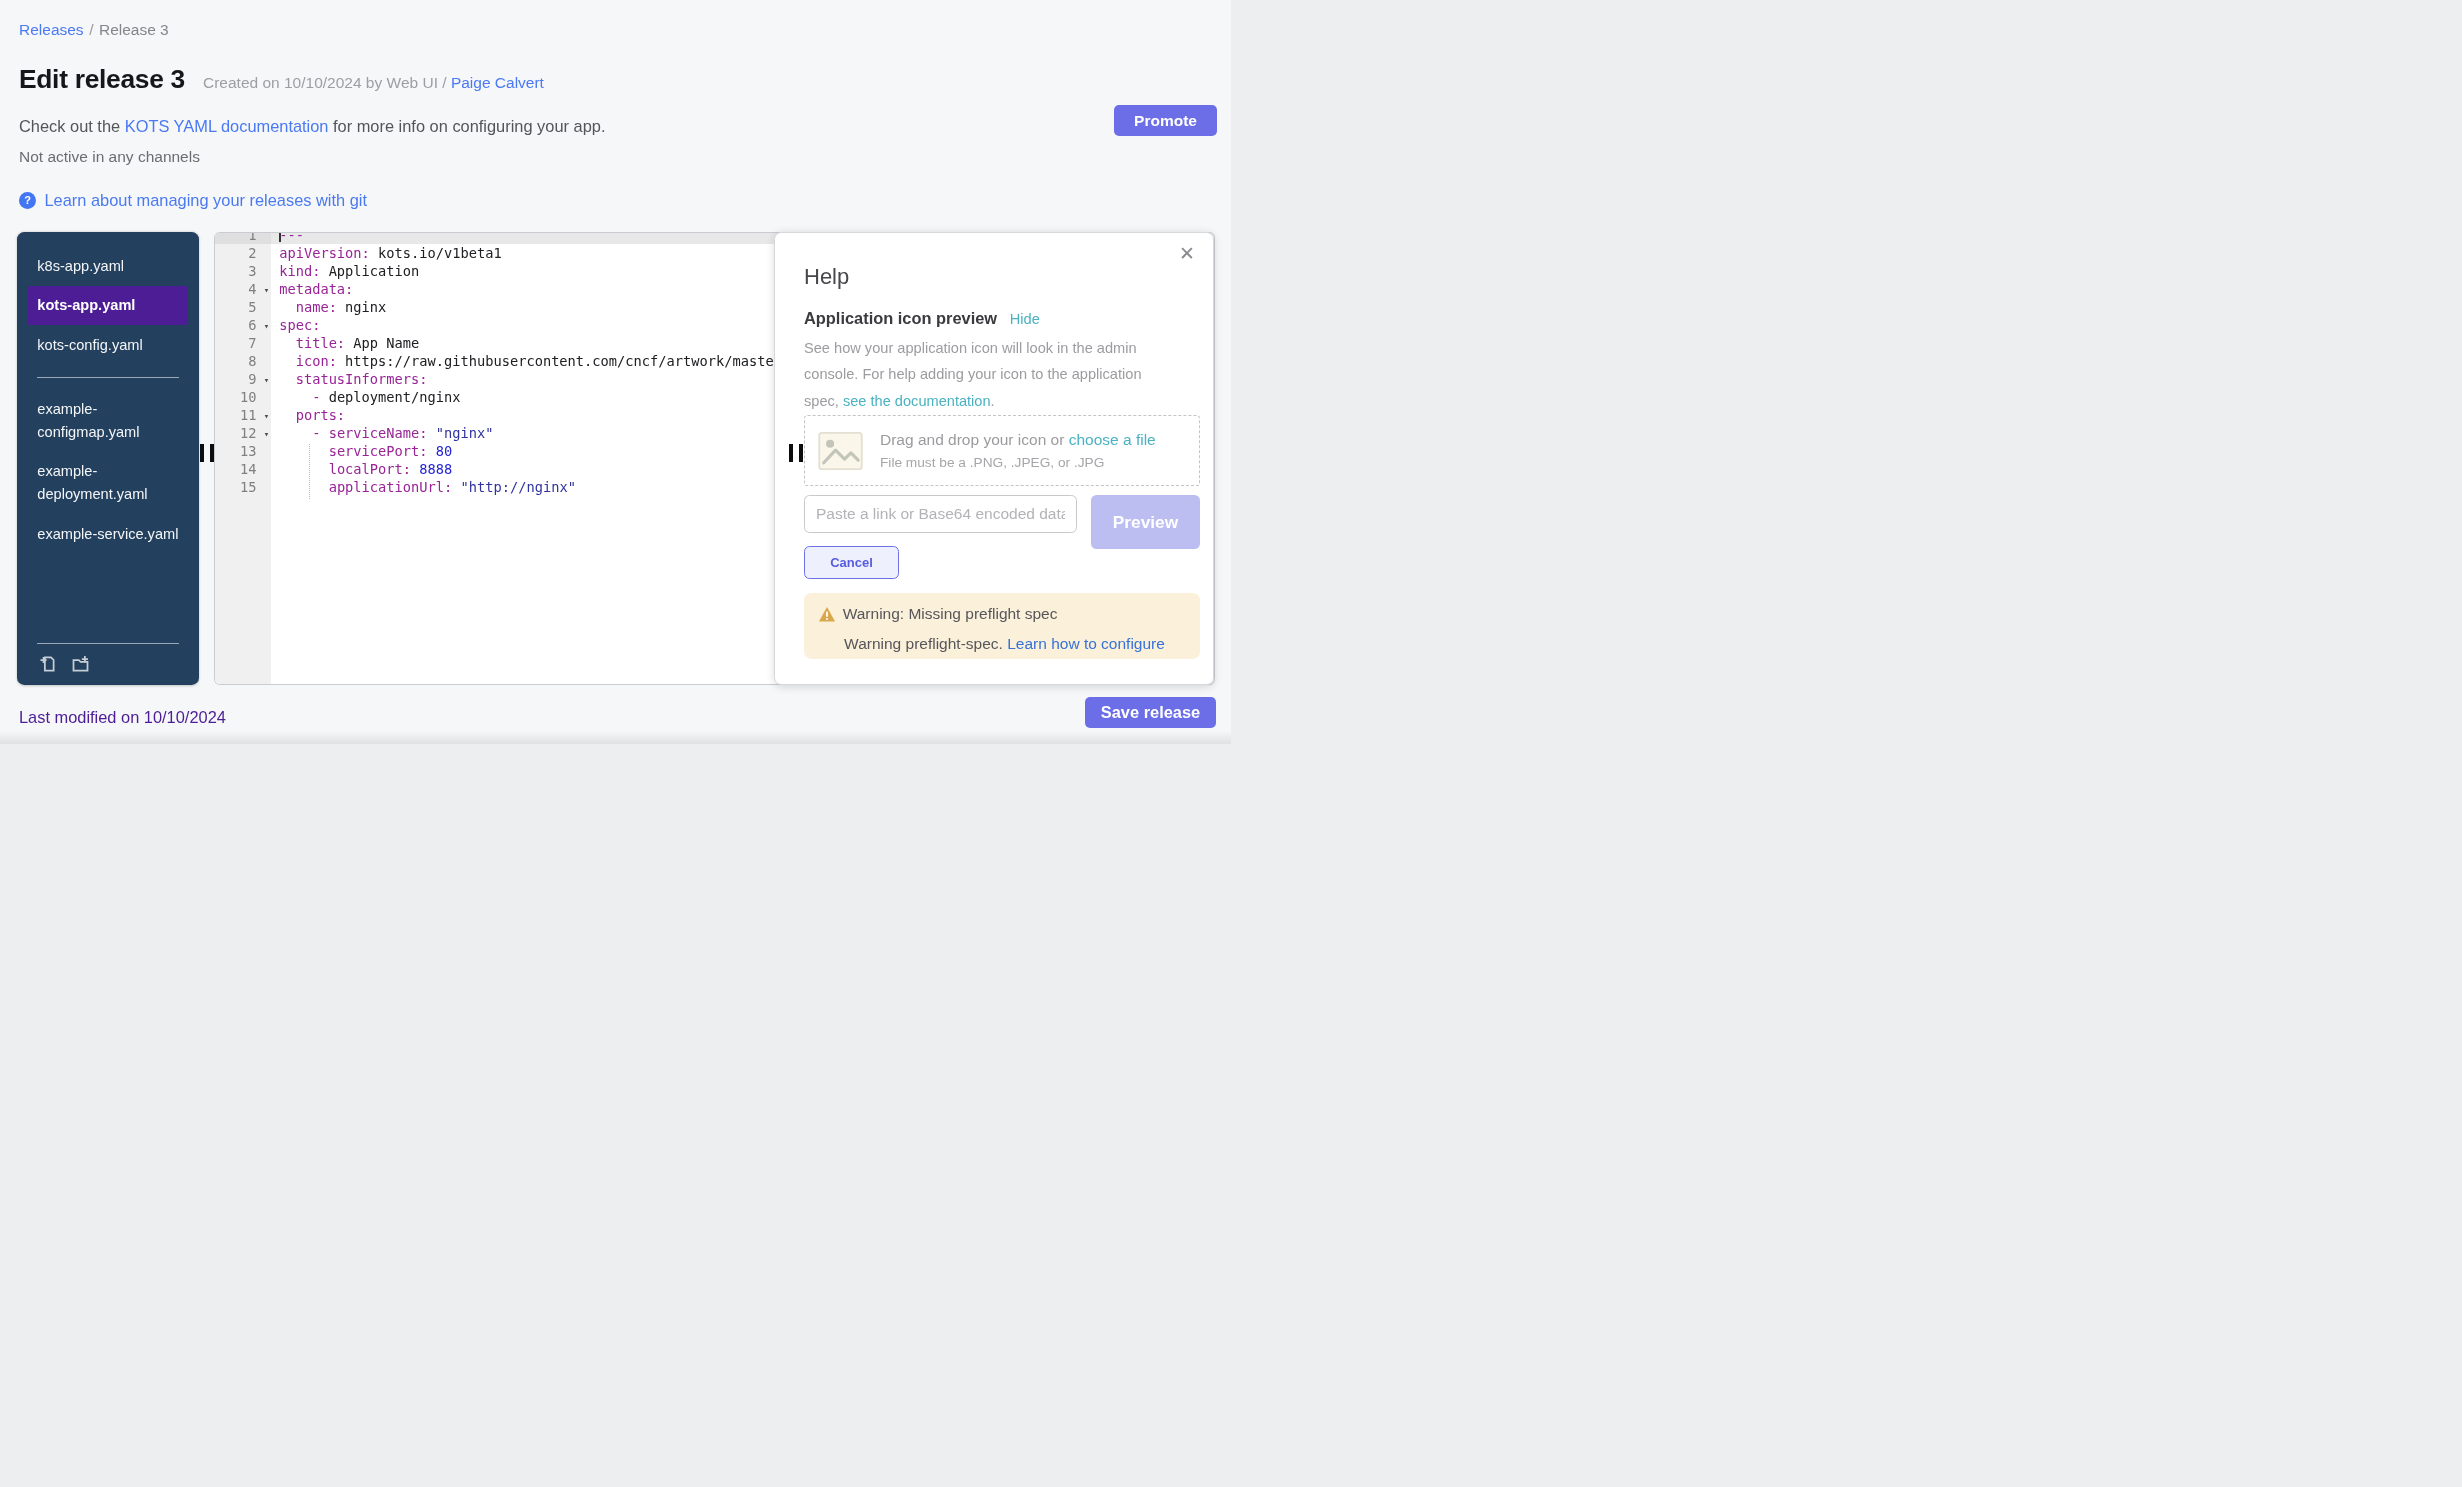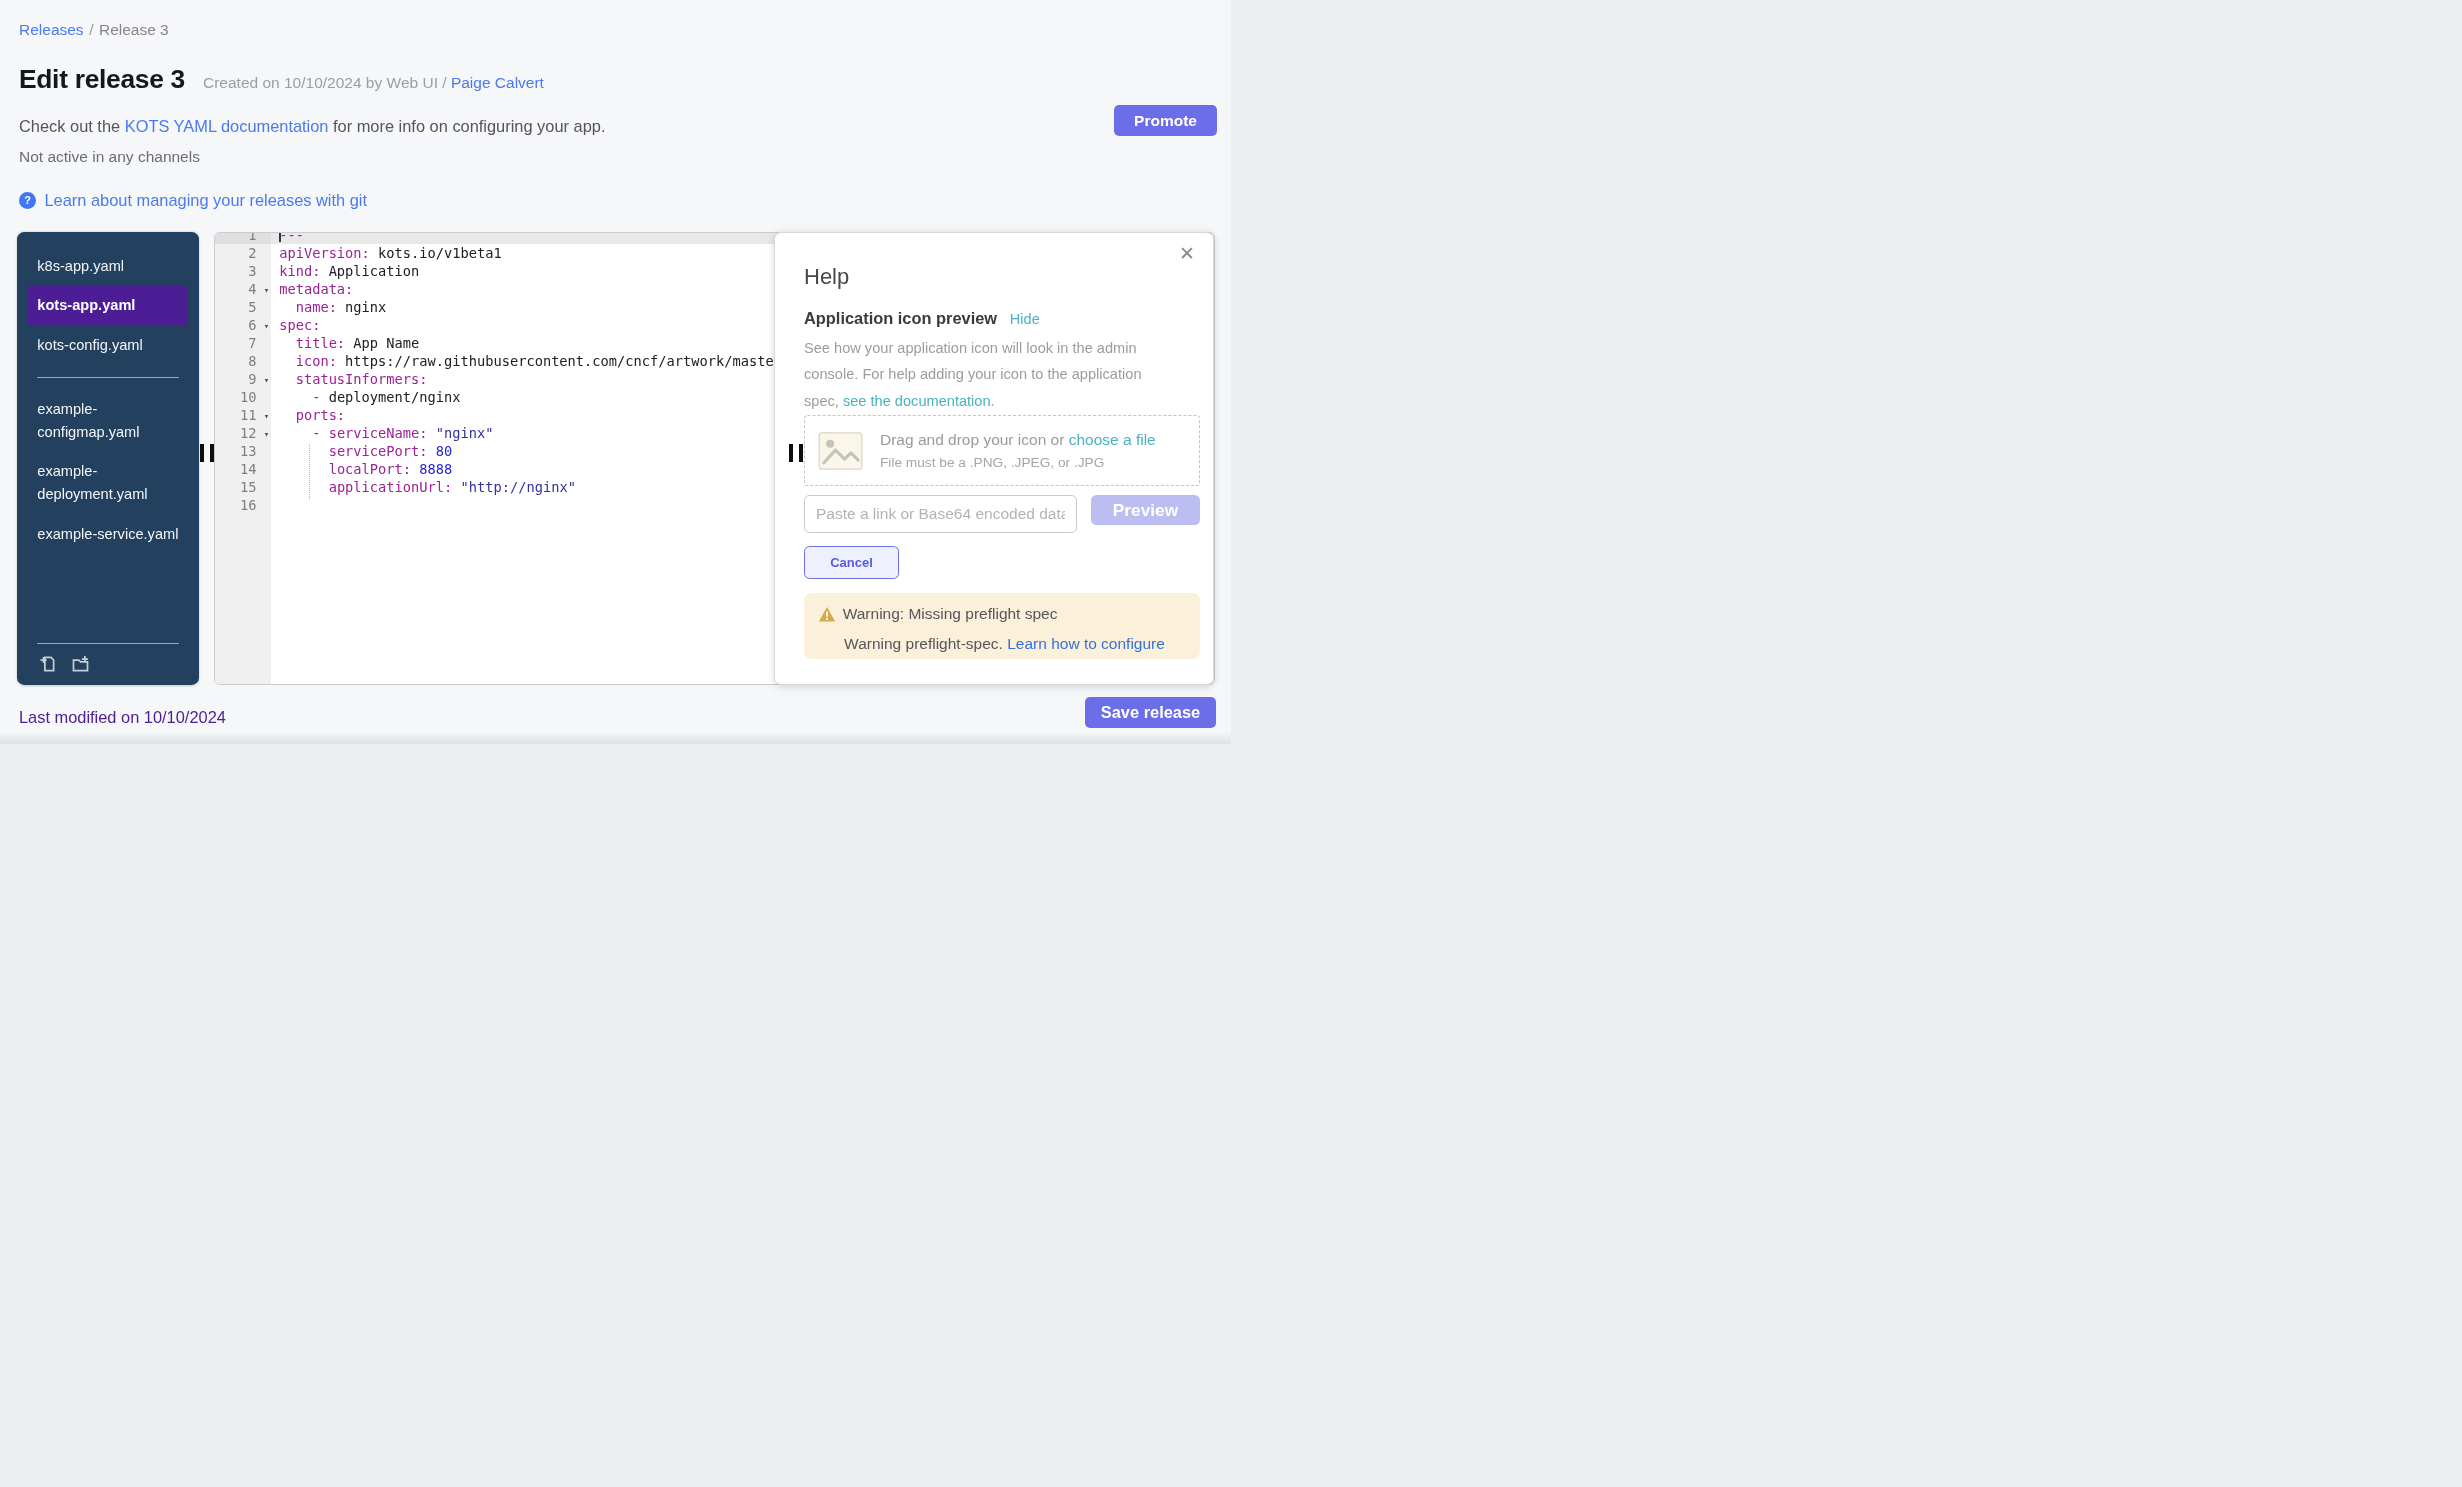--- a/index.html
+++ b/index.html
@@ -98,21 +98,21 @@
                font-size:14.6px; line-height:26.4px; color:#9c9ca0; }
   .dropzone { position:absolute; left:29px; top:182px; width:396px; height:71px;
               border:0.9px dashed #c4c4c8; border-radius:3.6px;
               display:flex; align-items:center; padding-left:12.7px; gap:17.3px; cursor:pointer; }
   .dz-text1 { font-size:15.5px; color:#9b9b9f; }
   .dz-text2 { font-size:13.7px; color:#a6a6aa; margin-top:6.4px; }
   .url-input { position:absolute; left:29px; top:262px; width:273px; height:38px;
                border:0.9px solid #c9c9cd; border-radius:5.5px; padding:0 11px;
                font-family:"Liberation Sans",sans-serif; font-size:15.5px; color:#55555a; background:#fff; }
   .url-input::placeholder { color:#b3b3b7; }
-  .preview-btn { position:absolute; left:316px; top:262px; width:109px; height:30px;
+  .preview-btn { position:absolute; left:316px; top:262px; width:109px; height:54px;
                  background:#bcbef2; color:#fff; border:none; border-radius:5.5px;
                  font-size:17.3px; font-weight:700; font-family:"Liberation Sans",sans-serif; cursor:default; }
   .cancel-btn { position:absolute; left:29px; top:313px; width:95px; height:33px;
                 background:#eef0fe; border:0.9px solid #6d70e6; border-radius:5.5px;
                 color:#575dde; font-size:13px; font-weight:700;
                 font-family:"Liberation Sans",sans-serif; cursor:pointer; }
   .warning-box { position:absolute; left:29px; top:360px; width:396px; height:66px;
                  background:#fbf1da; border-radius:7.3px; padding:12px 13.7px; overflow:hidden; }
   .warn-row1 { display:flex; align-items:center; gap:7px; font-size:15.5px; color:#56565b; }
   .warn-row2 { margin-top:12px; margin-left:26.4px; font-size:15.5px; color:#56565b; }
@@ -194,21 +194,20 @@
           <div class="ed-row"><div class="gut">6<span class="fold">▾</span></div><div class="code"><span class="tok-key">spec:</span></div></div>
           <div class="ed-row"><div class="gut">7</div><div class="code"><span class="tok-plain">  </span><span class="tok-key">title:</span><span class="tok-plain"> App Name</span></div></div>
           <div class="ed-row"><div class="gut">8</div><div class="code"><span class="tok-plain">  </span><span class="tok-key">icon:</span><span class="tok-plain"> https://raw.githubusercontent.com/cncf/artwork/master/</span></div></div>
           <div class="ed-row"><div class="gut">9<span class="fold">▾</span></div><div class="code"><span class="tok-plain">  </span><span class="tok-key">statusInformers:</span></div></div>
           <div class="ed-row"><div class="gut">10</div><div class="code"><span class="tok-plain">    </span><span class="tok-key">- </span><span class="tok-plain">deployment/nginx</span></div></div>
           <div class="ed-row"><div class="gut">11<span class="fold">▾</span></div><div class="code"><span class="tok-plain">  </span><span class="tok-key">ports:</span></div></div>
           <div class="ed-row"><div class="gut">12<span class="fold">▾</span></div><div class="code"><span class="tok-plain">    </span><span class="tok-key">- serviceName:</span><span class="tok-plain"> </span><span class="tok-str">"nginx"</span></div></div>
           <div class="ed-row"><div class="gut">13</div><div class="code"><span class="tok-plain">      </span><span class="tok-key">servicePort:</span><span class="tok-plain"> </span><span class="tok-num">80</span></div></div>
           <div class="ed-row"><div class="gut">14</div><div class="code"><span class="tok-plain">      </span><span class="tok-key">localPort:</span><span class="tok-plain"> </span><span class="tok-num">8888</span></div></div>
           <div class="ed-row"><div class="gut">15</div><div class="code"><span class="tok-plain">      </span><span class="tok-key">applicationUrl:</span><span class="tok-plain"> </span><span class="tok-str">"http://nginx"</span></div></div>
-          <div class="ed-row"><div class="gut">16</div><div class="code"></div></div>
         </div>
       <div class="indent-guide"></div>
     </div>
   </div>
 
   <div class="abs pane-handle handle-a">
     <div class="bar"></div>
     <div class="bar"></div>
   </div>
   <div class="abs pane-handle handle-b">

